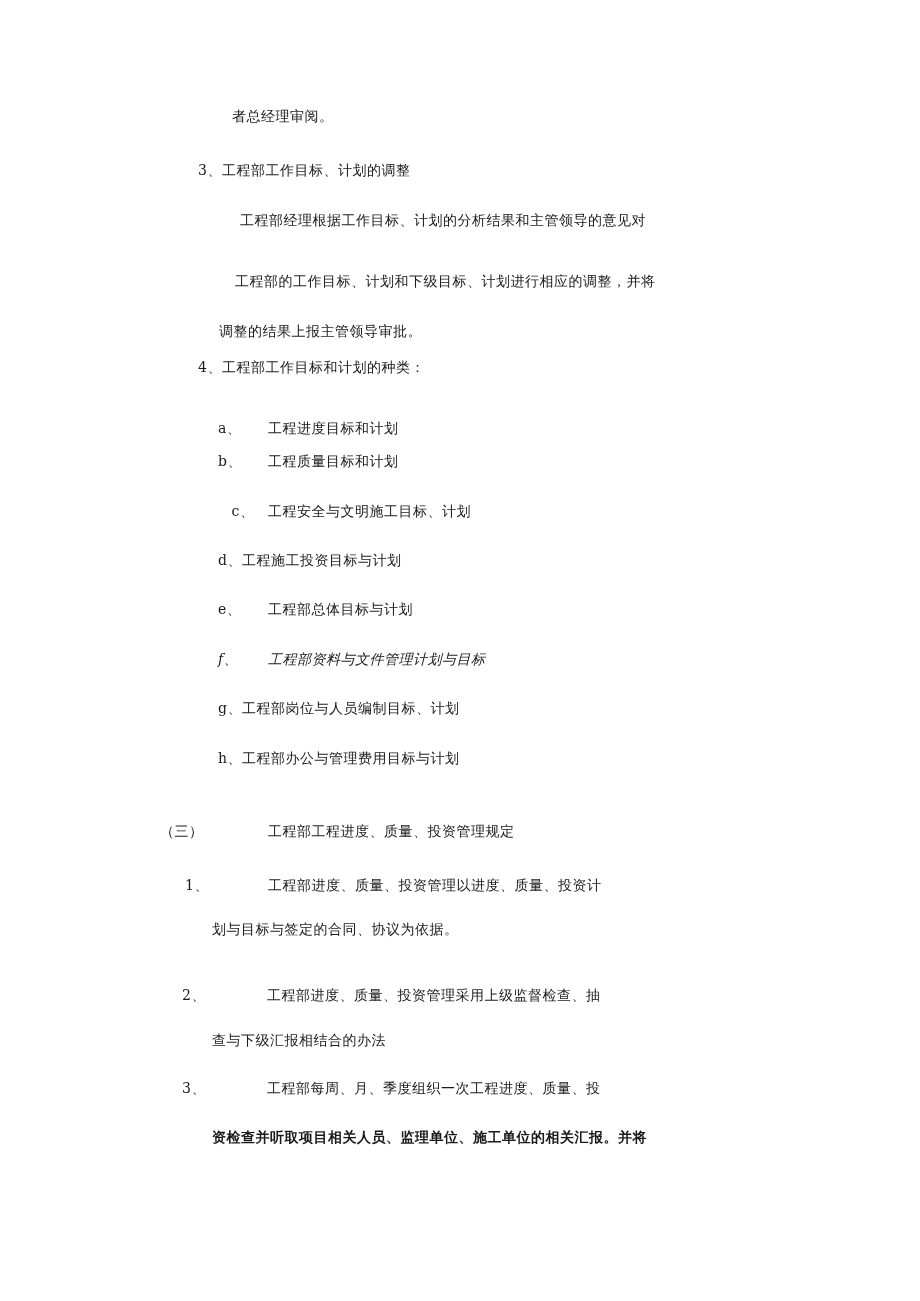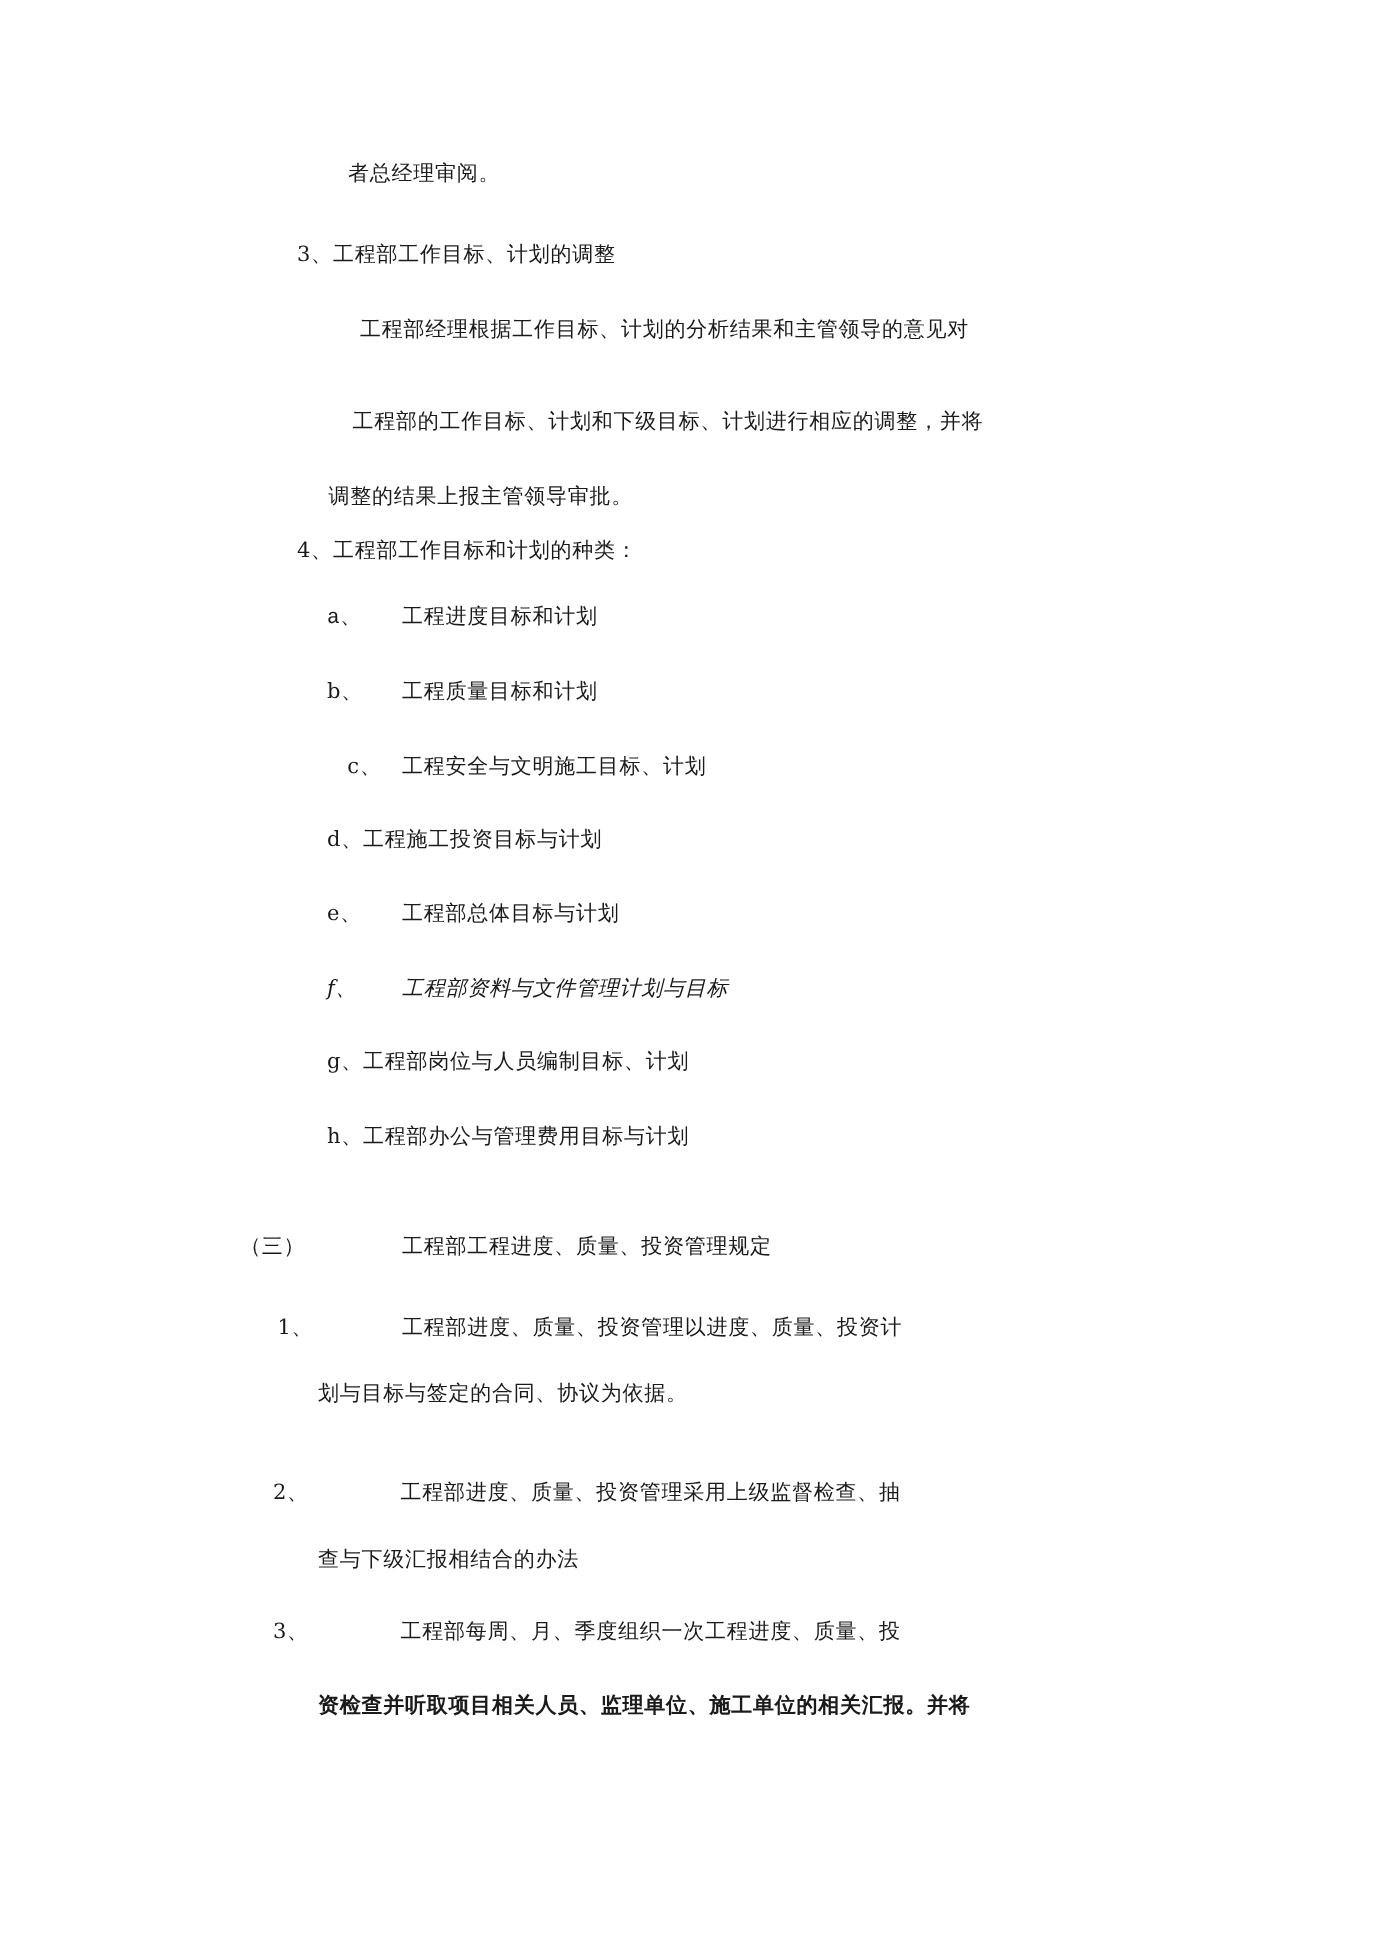--- a/index.html
+++ b/index.html
@@ -20,21 +20,21 @@
   </div>
 
   <div class="line" style="left:240px; top:208px;">工程部经理根据工作目标、计划的分析结果和主管领导的意见对</div>
   <div class="line" style="left:235px; top:258px;margin-top:11px;">工程部的工作目标、计划和下级目标、计划进行相应的调整，并将</div>
   <div class="line" style="left:219px; top:319px;">调整的结果上报主管领导审批。</div>
 
   <div class="line" style="left:198px; top:355px;">
     <span class="marker">4、</span><span>工程部工作目标和计划的种类：</span>
   </div>
 
-  <div class="line" style="left:218px; top:400px;font-family:Liberation Mono, monospace;">
+  <div class="line" style="left:218px; top:416px;">
     <span class="marker" style="width:50px;">a、</span><span>工程进度目标和计划</span>
   </div>
   <div class="line" style="left:218px; top:449px;">
     <span class="marker" style="width:50px;">b、</span><span>工程质量目标和计划</span>
   </div>
   <div class="line" style="left:218px; top:499px;text-align:center;">
     <span class="marker" style="width:50px;">c、</span><span>工程安全与文明施工目标、计划</span>
   </div>
   <div class="line" style="left:218px; top:548px;">
     <span class="marker">d、</span><span>工程施工投资目标与计划</span>

